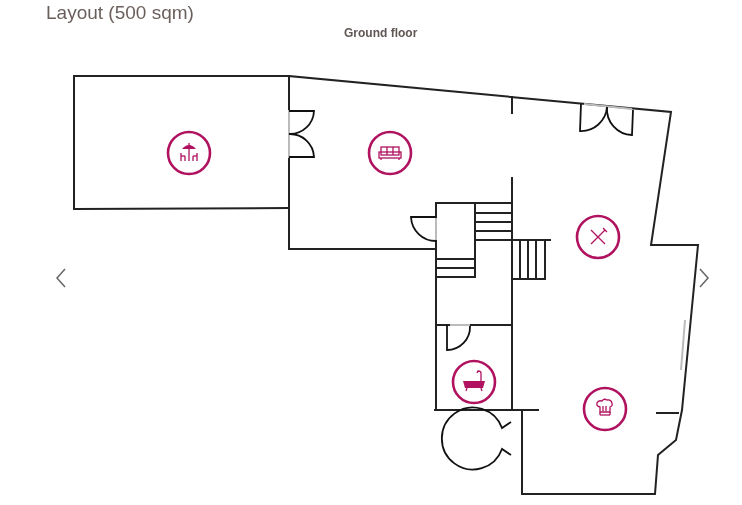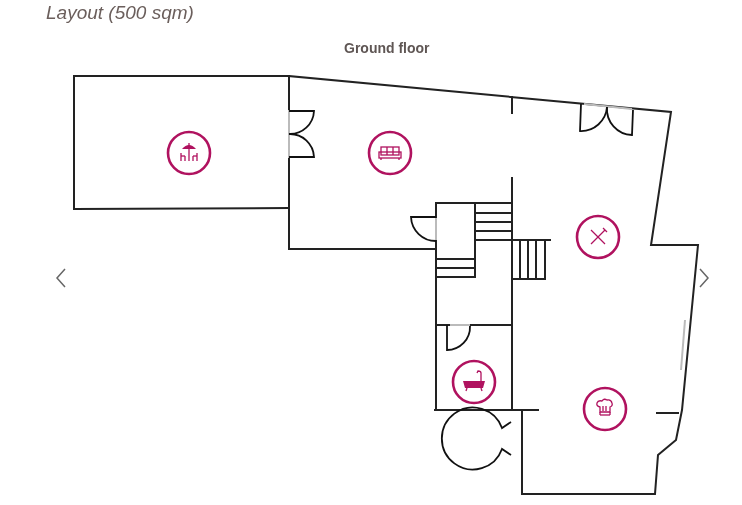--- a/index.html
+++ b/index.html
@@ -1,18 +1,18 @@
 <!DOCTYPE html>
 <html><head>
 <meta charset="utf-8">
 <style>
   html, body { margin: 0; padding: 0; background: #ffffff; }
   body { width: 742px; height: 505px; position: relative; overflow: hidden; font-family: "Liberation Sans", sans-serif; }
-  .title { position: absolute; left: 46px; top: 2px; font-size: 19px; color: #6b5f5c; font-weight: normal; margin: 0; font-style: italic; }
-  .floor-label { position: absolute; left: 344px; top: 40px; font-size: 14px; color: #5f5654; font-weight: bold; }
+  .title { position: absolute; left: 46px; top: 2px; font-size: 19px; color: #6b5f5c; font-weight: normal; margin: 0; }
+  .floor-label { position: absolute; left: 344px; top: 26px; font-size: 12px; color: #5f5654; font-weight: bold; }
   .nav { position: absolute; width: 24px; height: 30px; cursor: pointer; }
   .nav svg { width: 24px; height: 30px; }
   .nav-prev { left: 50px; top: 263px; }
   .nav-next { left: 692px; top: 263px; }
   svg.plan { position: absolute; left: 0; top: 0; }
   .wall { stroke: #222; stroke-width: 2; fill: none; stroke-linecap: square; }
   .door { stroke: #111; stroke-width: 1.8; fill: none; }
   .glass { stroke: #bbb; stroke-width: 2; fill: none; }
   .room-icon circle.ring { fill: #fff; stroke: #b0125f; stroke-width: 2.6; }
   .ico { stroke: #b0125f; fill: none; stroke-width: 1.3; }

